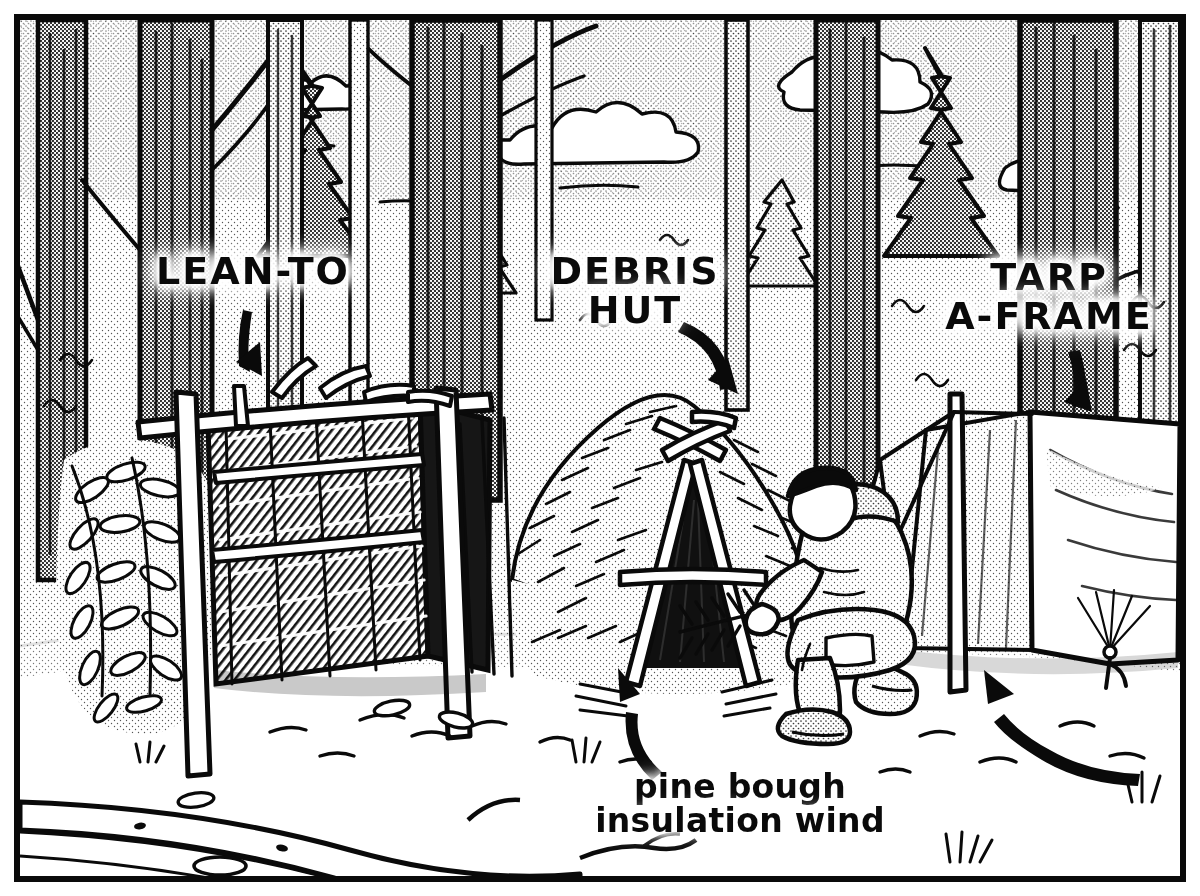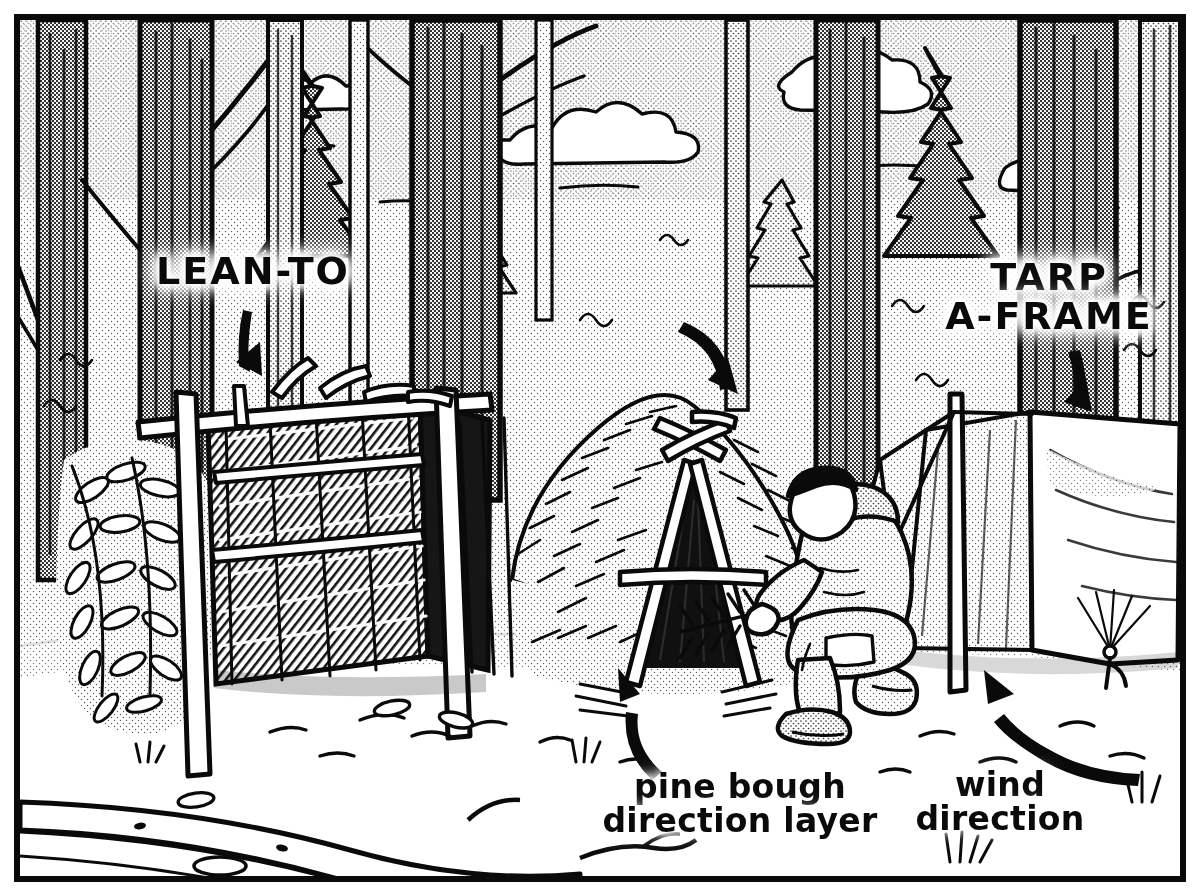--- a/index.html
+++ b/index.html
@@ -467,24 +467,25 @@
 
             <path d="M1118 766 q-56 -2 -96 -26 q-34 -20 -48 -38 l10 -8 q16 20 46 36 q38 22 90 24z"></path>
             <path d="M968 684 l-4 -34 l30 24 z"></path>
           </g>
 
         </g>
       </svg>
 
       <div class="lbl lbl-caps" id="lbl-leanto">LEAN-TO</div>
 
+      <div class="lbl lbl-caps" id="lbl-debris">DEBRIS
+HUT</div>
 
       <div class="lbl lbl-caps" id="lbl-tarp">TARP
 A-FRAME</div>
 
       <div class="lbl lbl-low" id="lbl-pine">pine bough
-direction layer</div>
-
-      <div class="lbl lbl-low" id="lbl-wind">wind direction</div>
+insulation wind</div>
+
 
     </div>
   </div>
 </div>
 
 </body></html>

